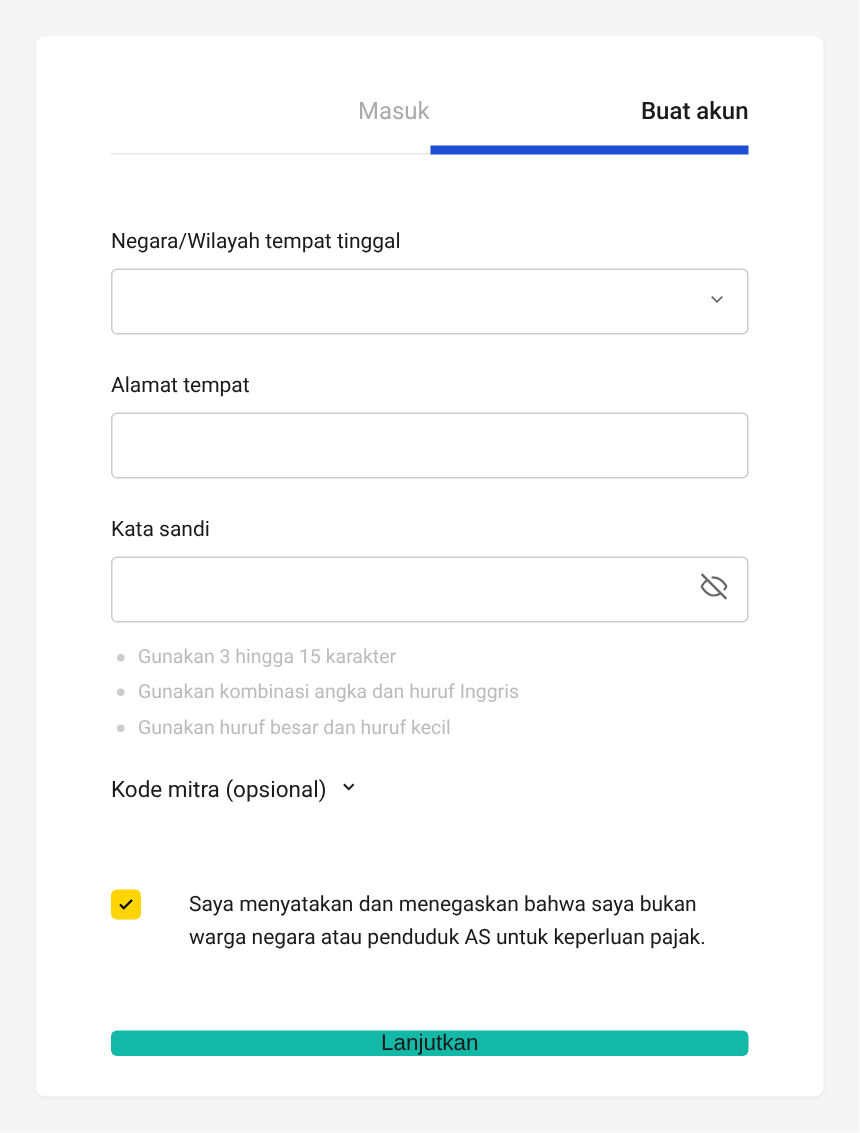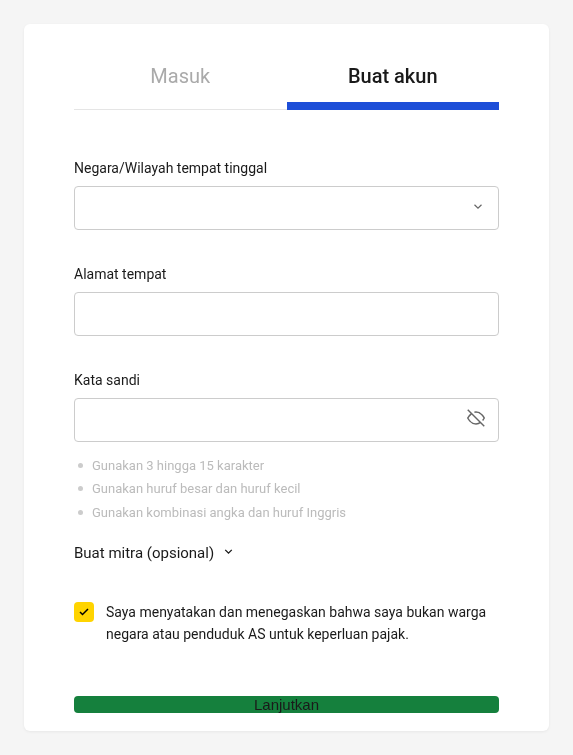--- a/index.html
+++ b/index.html
@@ -20,29 +20,29 @@
     padding: 40px 50px 30px 50px;
     display: flex;
     flex-direction: column;
   }
   .tabs {
     display: flex;
     margin-bottom: 50px;
   }
   .tab {
     flex: 1;
-    text-align: center;
+    text-align: right;
     padding-bottom: 14px;
-    font-size: 20px;
+    font-size: 16px;
     cursor: pointer;
     border-bottom: 1px solid #e5e5e5;
   }
   .tab.inactive { color: #aaa; }
-  .tab.active { color: #1a1a1a; border-bottom: 8px solid #1d4ed8; font-weight: 500; }
-  .field { margin-bottom: 36px; }
+  .tab.active { color: #1a1a1a; border-bottom: 6px solid #1d4ed8; font-weight: 500; }
+  .field { margin-bottom: 26px; }
   .label {
     font-size: 14px;
     color: #1a1a1a;
     margin-bottom: 10px;
     display: block;
   }
   .input-wrap {
     position: relative;
   }
   .input {
@@ -89,43 +89,44 @@
     align-items: center;
     gap: 8px;
     font-size: 15px;
     color: #1a1a1a;
     margin-top: 20px;
     margin-bottom: 40px;
     cursor: pointer;
   }
   .declaration {
     display: flex;
-    gap: 12px;
+    gap: 32px;
     margin-bottom: 50px;
+    margin-top: 18px;
   }
   .checkbox {
     width: 20px;
     height: 20px;
     background: #ffd400;
     border-radius: 4px;
     flex-shrink: 0;
     display: flex;
     align-items: center;
     justify-content: center;
     cursor: pointer;
   }
   .decl-text {
     font-size: 14px;
     line-height: 1.55;
     color: #1a1a1a;
   }
   .submit {
     width: 100%;
     height: 48px;
-    background: #15803d;
+    background: #14b8a6;
     border: none;
     border-radius: 4px;
     font-size: 15px;
     color: #1a1a1a;
     cursor: pointer;
     margin-top: auto;
   }
 </style>
 </head>
 <body>
@@ -162,27 +163,27 @@
       <input class="input" type="password" style="">
       <span class="eye-icon">
         <svg width="18" height="18" viewBox="0 0 24 24" fill="none" stroke="currentColor" stroke-width="2">
             <path d="M17.94 17.94A10.07 10.07 0 0 1 12 20c-7 0-11-8-11-8a18.45 18.45 0 0 1 5.06-5.94M9.9 4.24A9.12 9.12 0 0 1 12 4c7 0 11 8 11 8a18.5 18.5 0 0 1-2.16 3.19"></path>
             <line x1="1" y1="1" x2="23" y2="23"></line>
           </svg>
       </span>
     </div>
     <ul class="rules">
       <li>Gunakan 3 hingga 15 karakter</li>
+      <li>Gunakan kombinasi angka dan huruf Inggris</li>
       <li>Gunakan huruf besar dan huruf kecil</li>
-      <li>Gunakan kombinasi angka dan huruf Inggris</li>
     </ul>
   </div>
 
   <div class="partner">
-    <span>Buat mitra (opsional)</span>
+    <span>Kode mitra (opsional)</span>
     <span>
       <svg width="13" height="13" viewBox="0 0 24 24" fill="none" stroke="currentColor" stroke-width="2.5">
           <polyline points="6 9 12 15 18 9"></polyline>
         </svg>
     </span>
   </div>
 
   <div class="declaration">
     <div class="checkbox">
       <svg width="12" height="12" viewBox="0 0 24 24" fill="none" stroke="#000" stroke-width="3">

